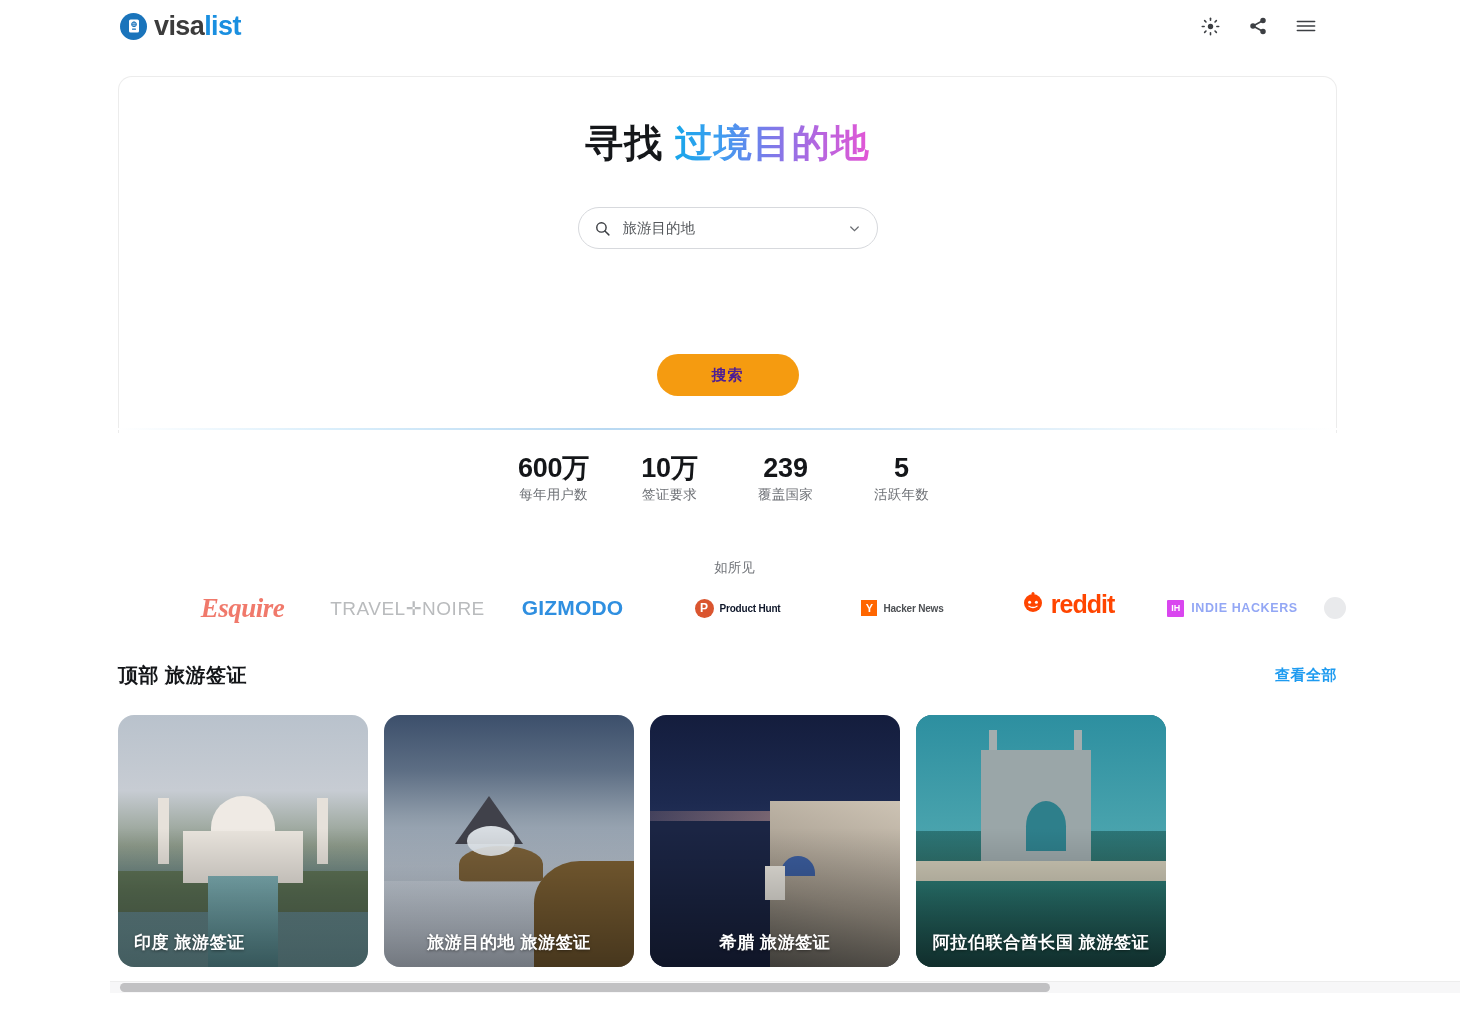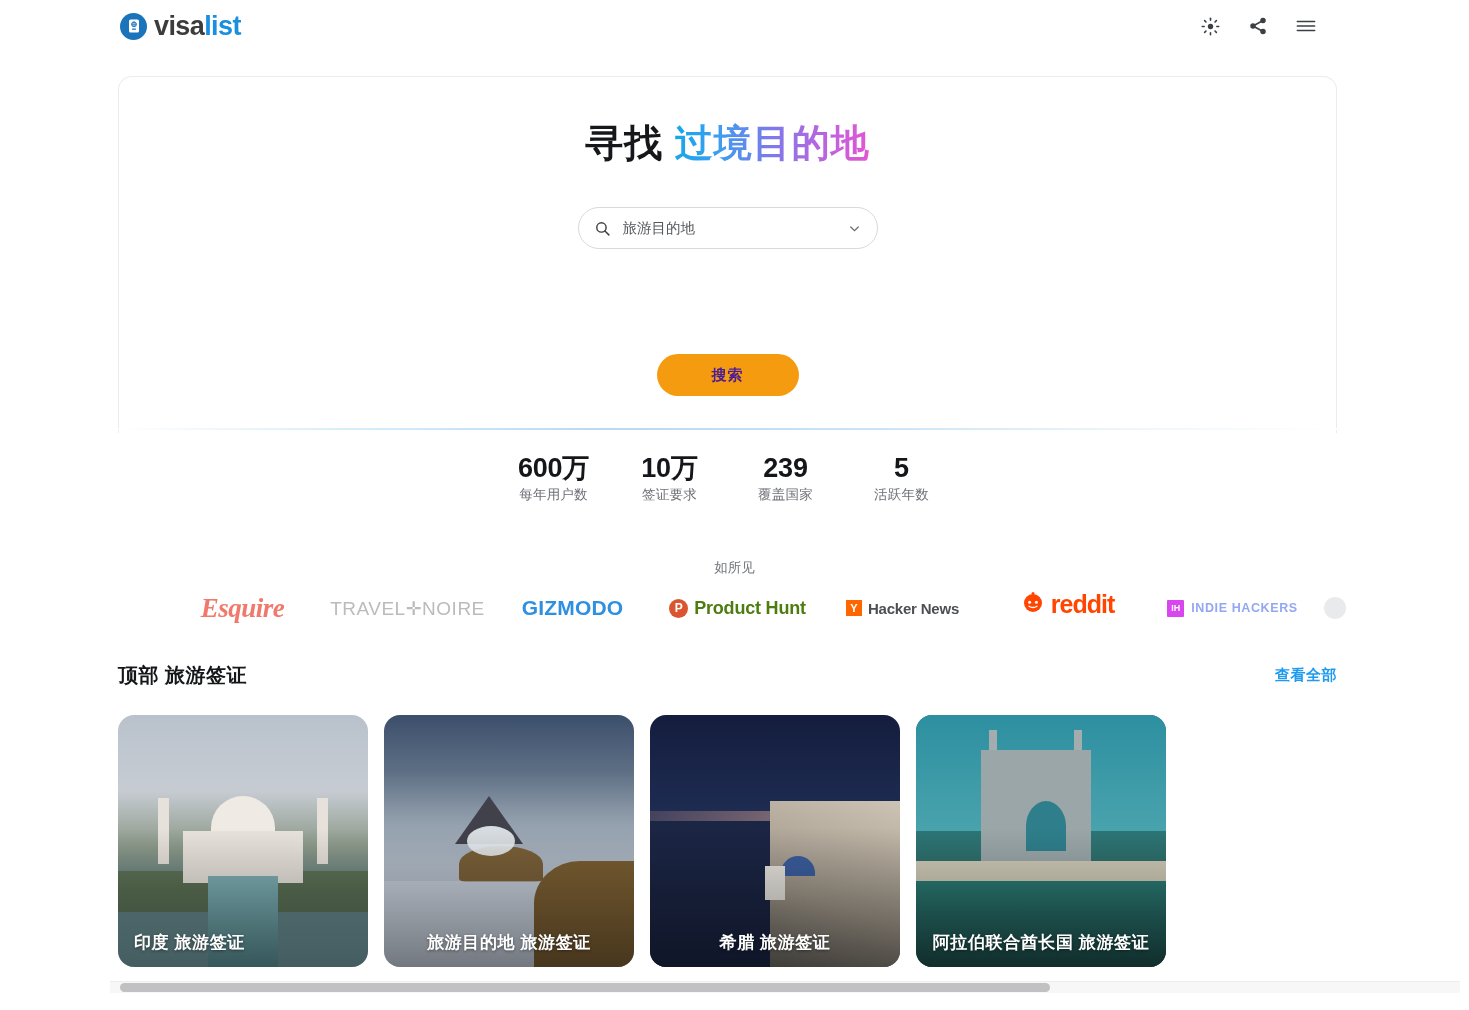--- a/index.html
+++ b/index.html
@@ -96,24 +96,24 @@
   .press-row {
     position: absolute; left: 160px; top: 590px; width: 1309px; height: 36px;
     display: flex; align-items: center; gap: 0;
   }
   .press { display: flex; align-items: center; justify-content: center; height: 36px; flex: 0 0 auto; }
   .p-esquire { width: 165px; font-family: "Liberation Serif", "DejaVu Serif", serif; font-style: italic; font-weight: 700; font-size: 27px; color: #f0796b; letter-spacing: -0.5px; }
   .p-travel { width: 165px; font-size: 19px; color: #b9bbbd; letter-spacing: 0.5px; font-family: "Liberation Sans Narrow","Liberation Sans",sans-serif; }
   .p-gizmodo { width: 165px; font-size: 21px; font-weight: 700; color: #2f8fe0; letter-spacing: 0.2px; }
   .p-ph { width: 165px; display:flex; align-items:center; gap:6px; }
   .ph-dot { width: 19px; height: 19px; border-radius: 50%; background: #da552f; color:#fff; font-size: 12px; font-weight: 700; display:flex; align-items:center; justify-content:center; }
-  .ph-text { font-size: 18px; font-weight: 700; color: #4d7c0f; letter-spacing: -0.2px; }
+  .ph-text { font-size: 10px; font-weight: 700; color: #0f172a; letter-spacing: -0.2px; }
   .p-hn { width: 165px; display:flex; align-items:center; gap:6px; }
   .hn-sq { width: 16px; height: 16px; background: #ff6600; color:#fff; font-size: 11px; font-weight: 700; display:flex; align-items:center; justify-content:center; }
-  .hn-text { font-size: 15px; font-weight: 700; color: #4c4f53; letter-spacing: -0.2px; }
+  .hn-text { font-size: 10px; font-weight: 700; color: #4c4f53; letter-spacing: -0.2px; }
   .p-reddit { width: 165px; display:flex; align-items:flex-start; gap:6px; }
   .rd-text { font-size: 25px; font-weight: 700; color: #ff4500; letter-spacing: -1px; }
   .p-ih { width: 165px; display:flex; align-items:center; gap:7px; }
   .ih-sq { width: 17px; height: 17px; background: #d946ef; color:#fff; font-size: 9px; font-weight: 700; display:flex; align-items:center; justify-content:center; border-radius:1px; }
   .ih-text { font-size: 12.5px; font-weight: 700; color: #93a7f5; letter-spacing: 0.6px; }
   .p-partial { width: 40px; }
   .partial-dot { width: 22px; height: 22px; border-radius: 50%; background: #e9eaec; }
 
   
   .sec-head {

